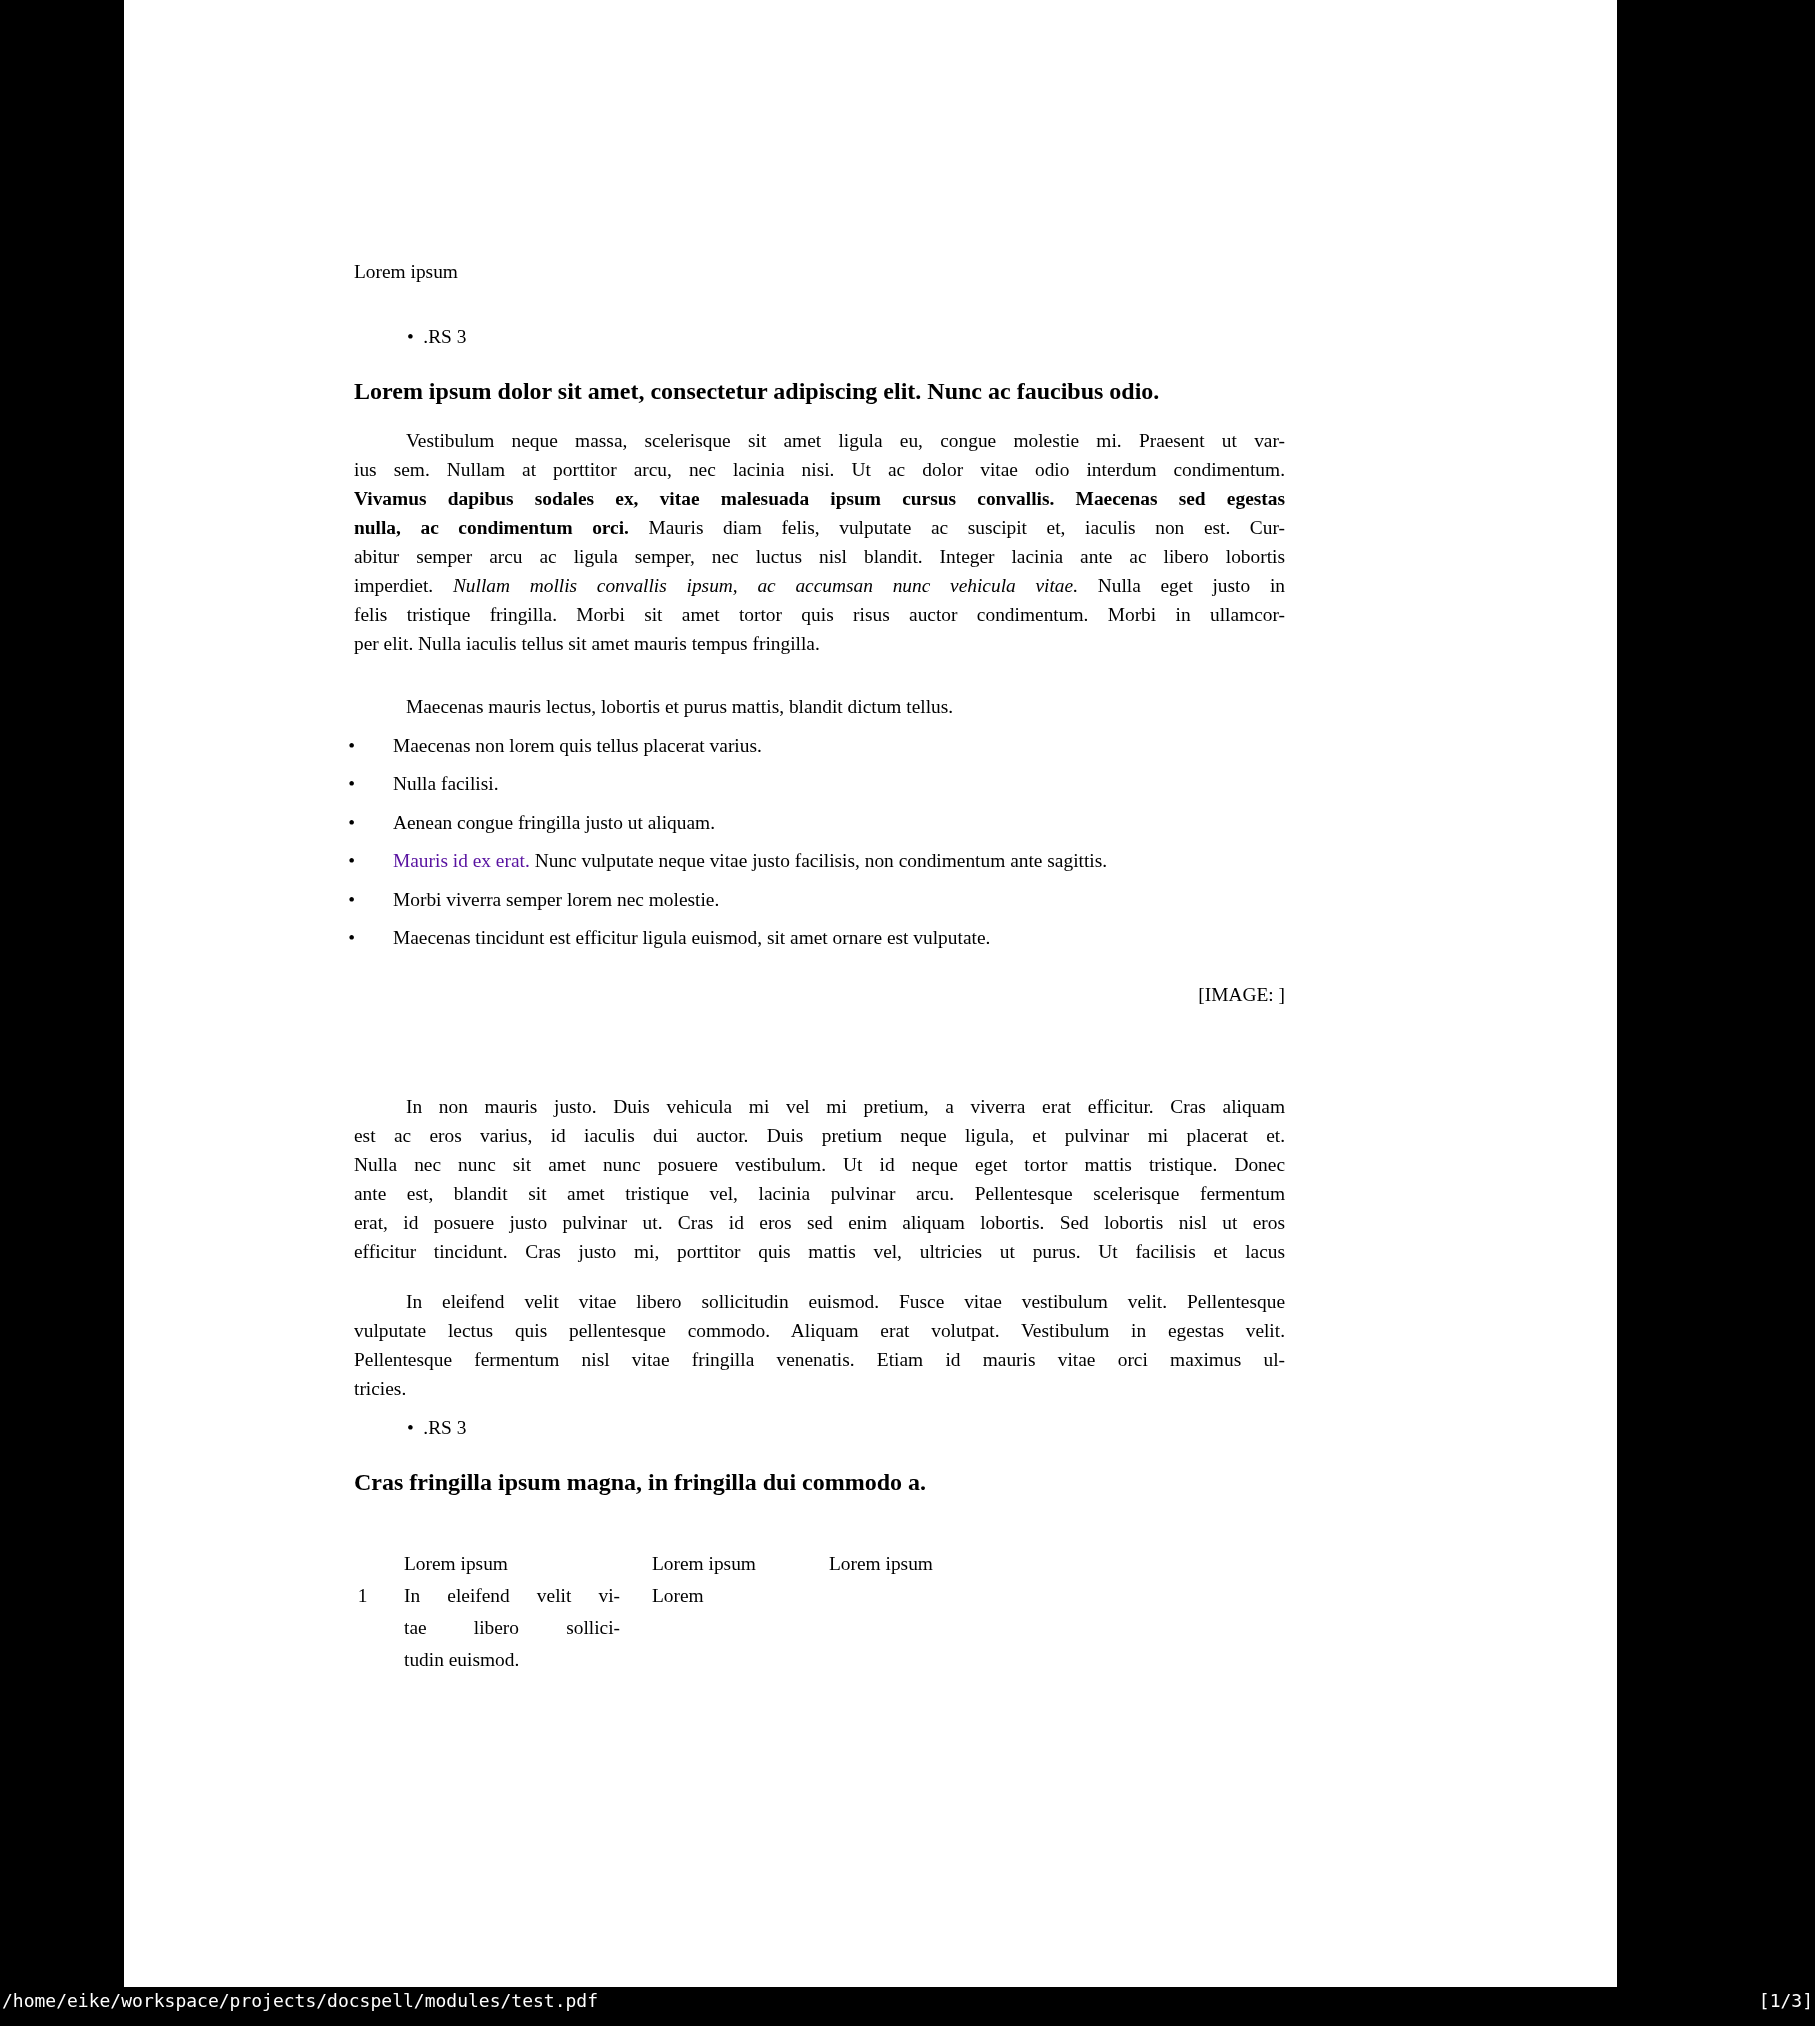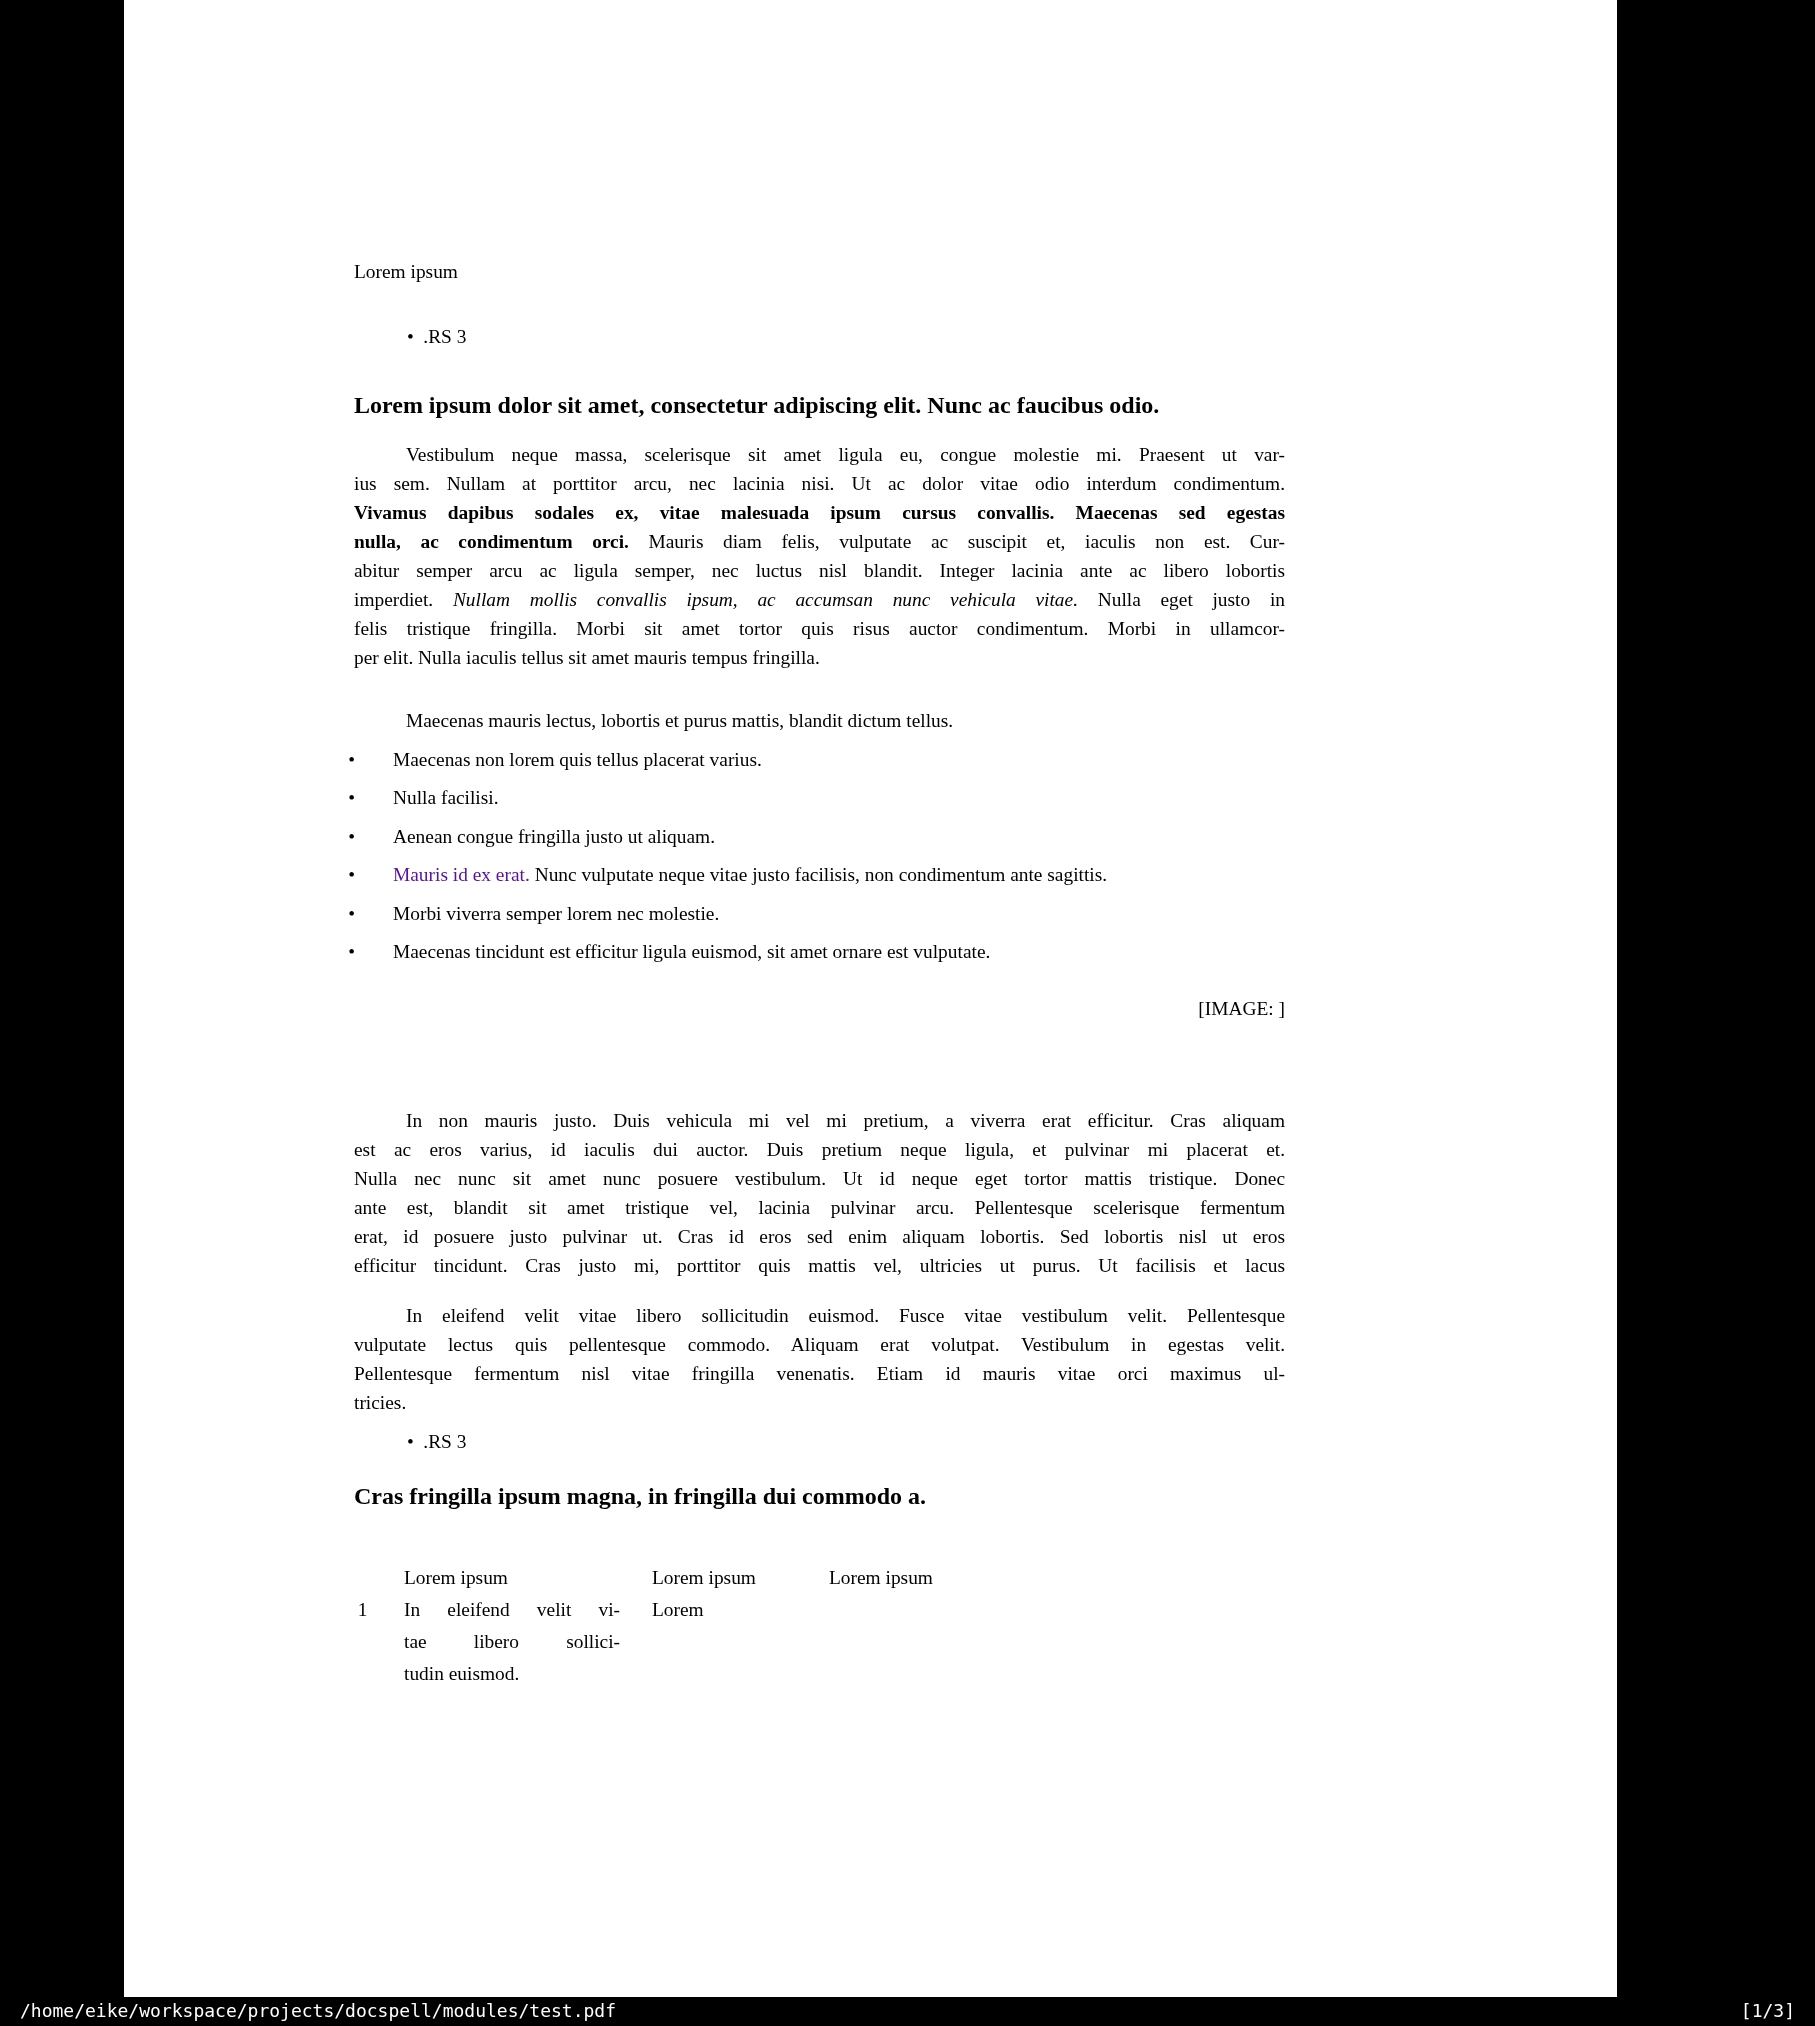--- a/index.html
+++ b/index.html
@@ -16,21 +16,21 @@
   .content{
     position:absolute;left:230px;top:0;width:931px;
     color:var(--text,#000000);
     font-size:19.4px;line-height:29px;
   }
   .intro{margin-top:257px;}
   .rs{margin-top:36px;padding-left:53px;}
   .rs .blt{margin-right:9.5px;}
   .rs2{margin-top:9.5px;}
   .h{font-size:24px;line-height:32px;font-weight:bold;margin:0;}
-  .h1{margin-top:38px;}
+  .h1{margin-top:24px;}
   .h2{margin-top:24.6px;}
   .para{margin-top:19px;}
   .para .line:first-child{text-indent:52px;}
   .line{white-space:normal;}
   .j{text-align:justify;text-align-last:justify;}
   .b{font-weight:bold;}
   .i{font-style:italic;}
   .link{color:var(--link,#5812a0);cursor:pointer;}
   .para2{margin-top:34px;text-indent:52px;}
   .blist{list-style:none;margin:0;padding:0;}
@@ -40,26 +40,26 @@
   .p3{margin-top:83px;}
   .p4{margin-top:21px;}
   .tbl{margin-top:50px;font-size:19.4px;line-height:32px;}
   .tr{display:grid;grid-template-columns:50px 216px 177px 1fr;}
   .td{min-height:0.9px;}
   .td.pad{padding-left:32px;}
   .td.num{padding-left:3.8px;}
   .c1 .cline{text-align:left;}
   .c1 .cj{text-align:justify;text-align-last:justify;}
   .statusbar{
-    position:absolute;left:0;bottom:2px;width:1815px;height:27.4px;
+    position:absolute;left:0;bottom:12px;width:1815px;height:27.4px;
     background:var(--sb-bg,#000000);color:var(--sb-fg,#ffffff);
     font-family:"DejaVu Sans Mono","Liberation Mono",monospace;
     font-size:18px;line-height:27.4px;
     display:flex;justify-content:space-between;
-    padding:0 20px;box-sizing:border-box;white-space:nowrap;
+    padding:0 2px;box-sizing:border-box;white-space:nowrap;
   }
 </style>
 </head>
 <body style="--viewer-bg: #000000; --page-bg: #ffffff; --text: #000000; --link: #5812a0; --sb-bg: #000000; --sb-fg: #ffffff;">
 
 <div class="viewer">
   <div class="page">
     <div class="content">
 
       <div class="intro">Lorem ipsum</div>

